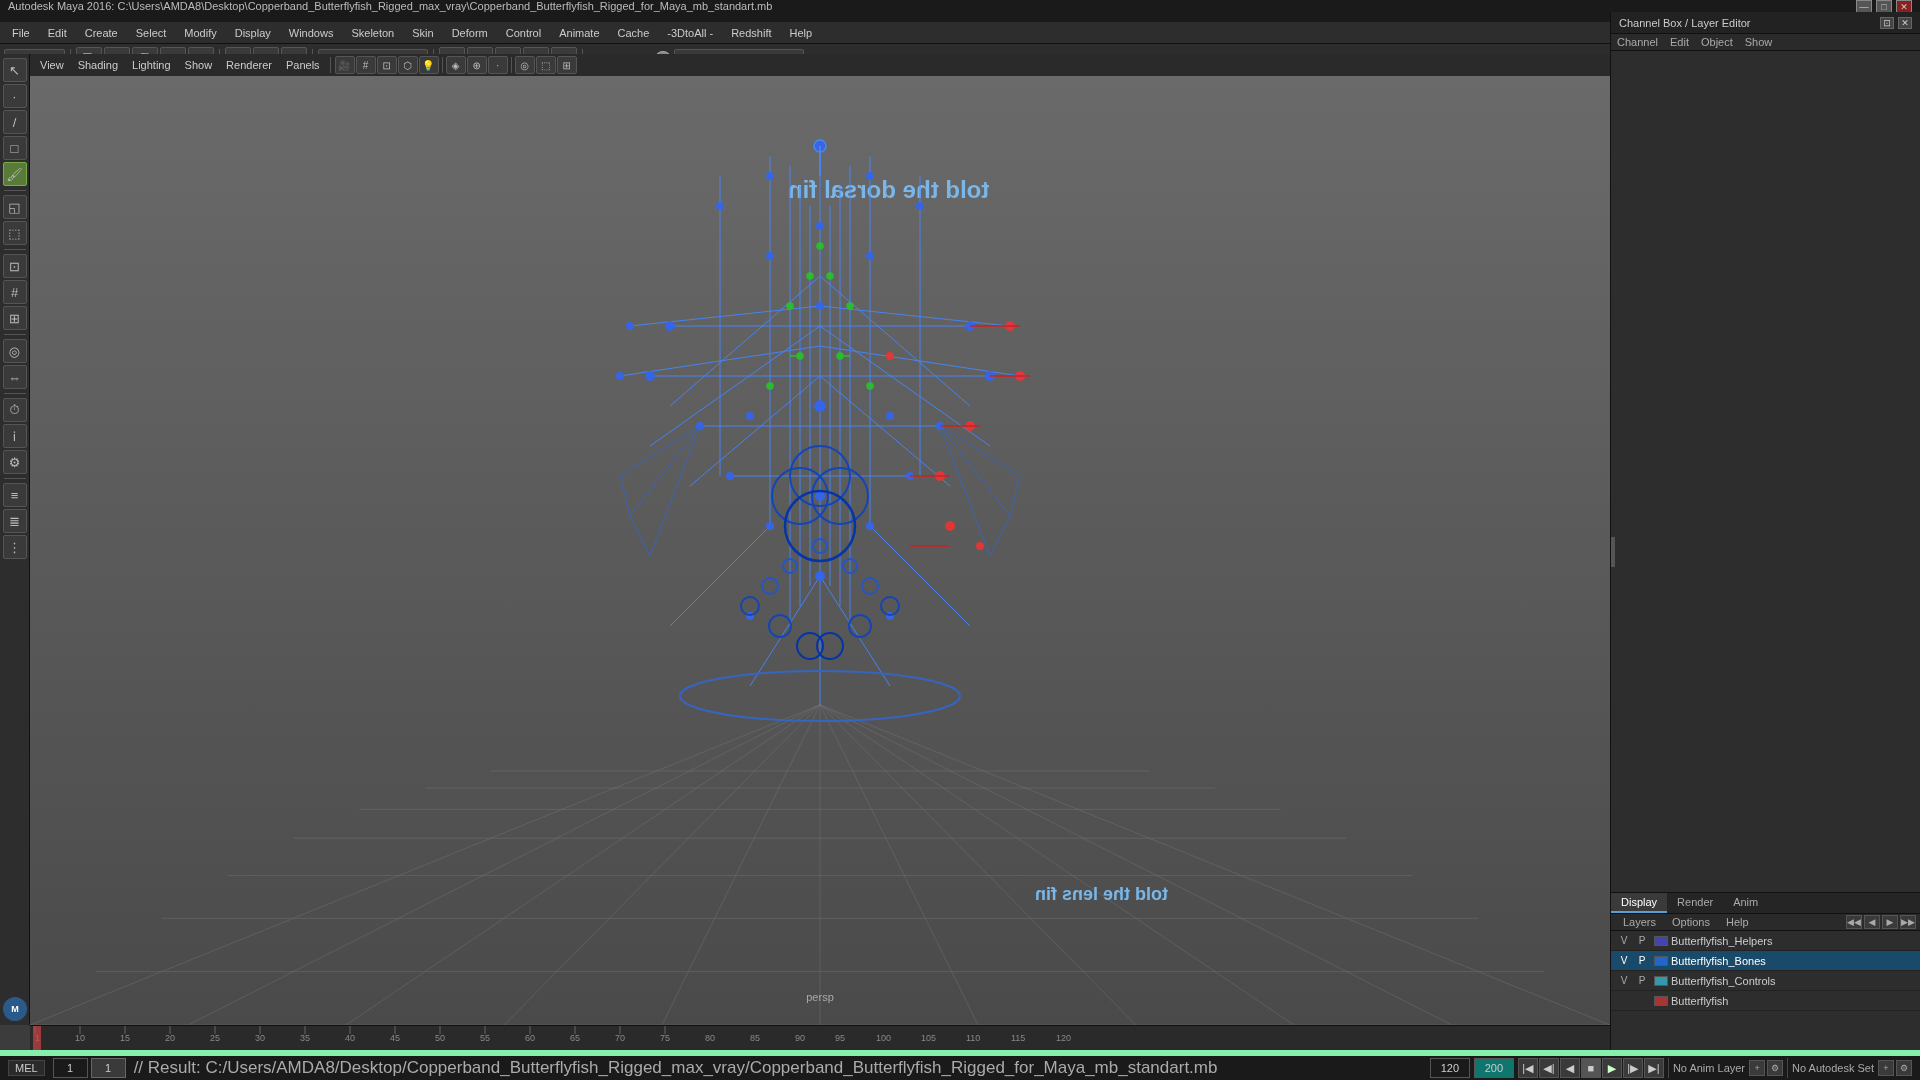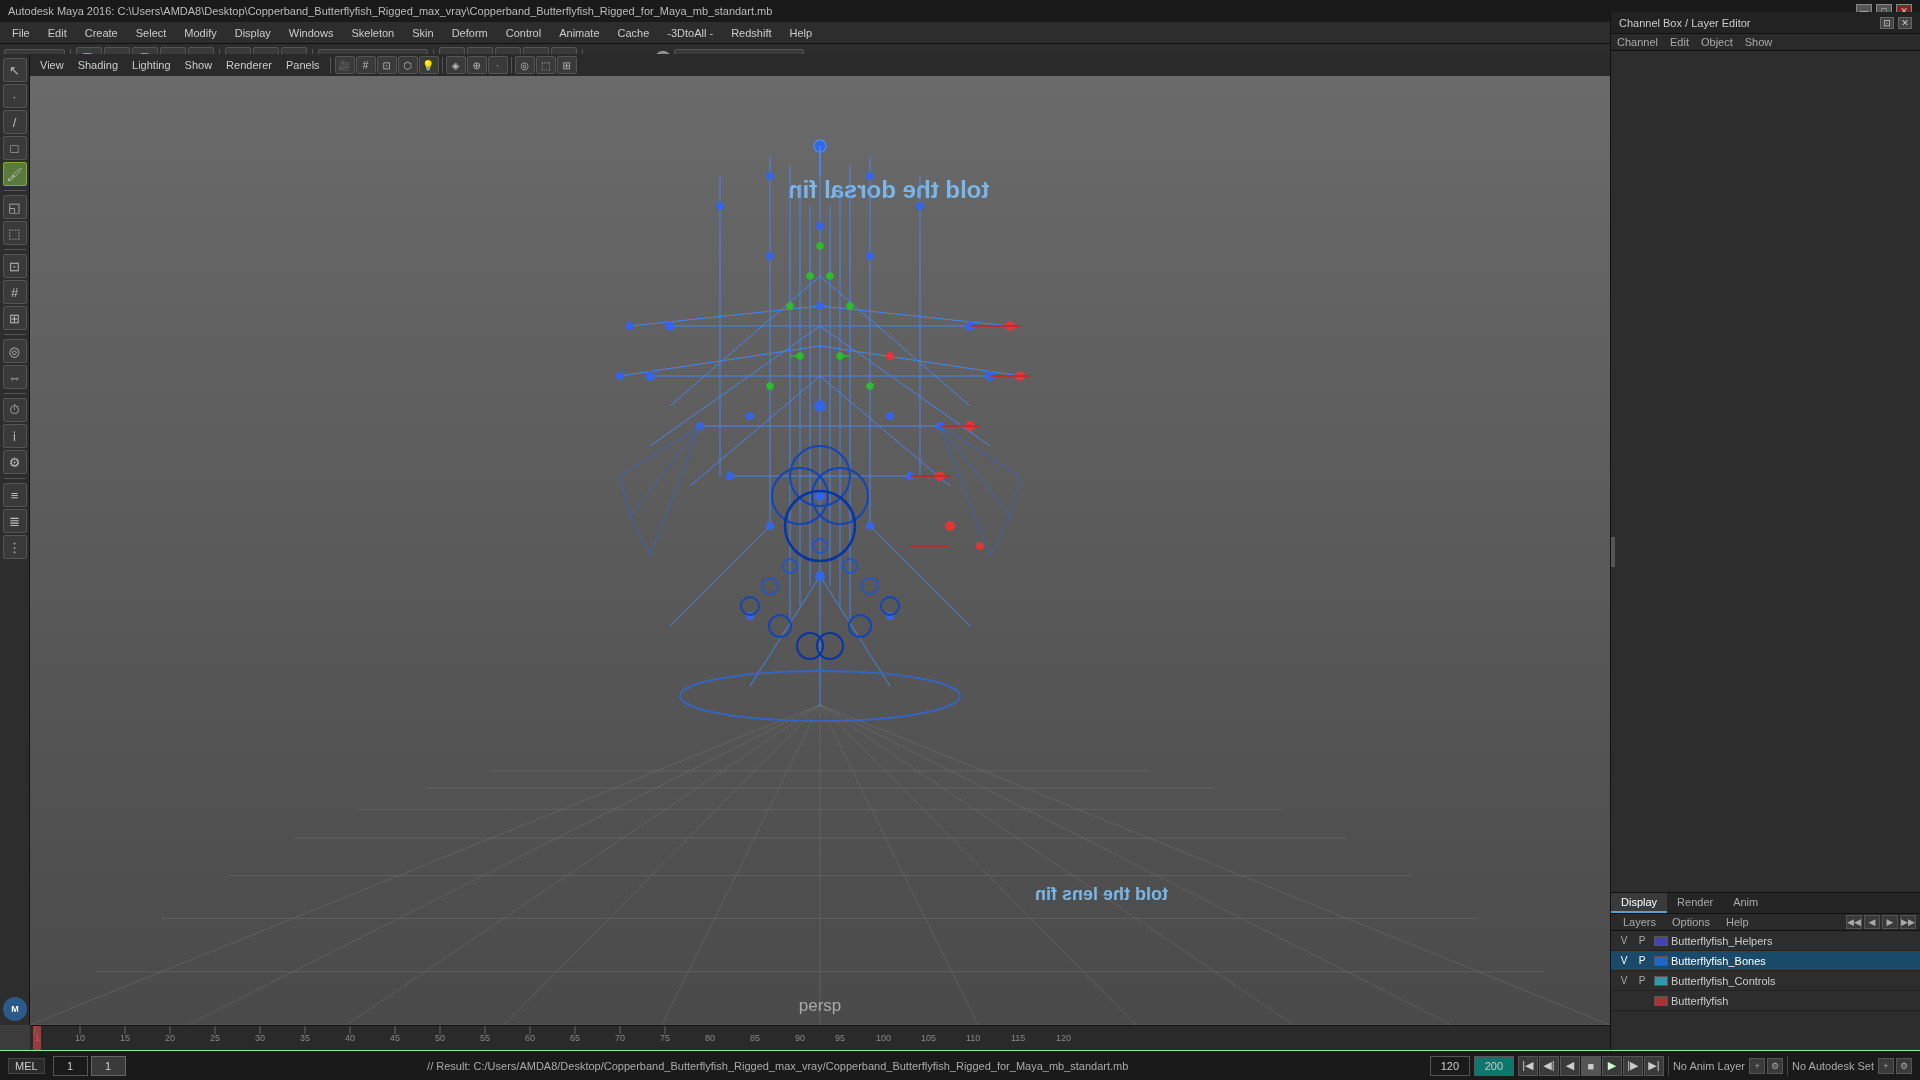--- a/index.html
+++ b/index.html
@@ -12,21 +12,21 @@
       color: #cccccc;
       overflow: hidden;
       position: relative;
     }
 
     
     #title-bar {
       background: #1a1a1a;
       height: 22px;
       display: flex;
-      align-items: center;
+      align-items: flex-start;
       justify-content: space-between;
       padding: 0 8px;
       color: #cccccc;
       font-size: 11px;
     }
     #title-bar .window-controls { display: flex; gap: 4px; }
     #title-bar .win-btn {
       width: 16px; height: 14px;
       background: #555;
       border: 1px solid #888;
@@ -181,25 +181,25 @@
     #grid-floor {
       position: absolute;
       bottom: 0; left: 0; right: 0;
       height: 45%;
     }
     .grid-svg { width: 100%; height: 100%; }
 
     
     #viewport-label {
       position: absolute;
-      bottom: 9px;
+      bottom: 22px;
       left: 50%;
       transform: translateX(-50%);
       color: #aaaaaa;
-      font-size: 17px;
+      font-size: 11px;
     }
 
     
     .mirror-text {
       position: absolute;
       color: #7ab7e8;
       font-size: 22px;
       font-weight: bold;
       transform: scaleX(-1);
       pointer-events: none;
@@ -304,39 +304,38 @@
     
     #status-bar {
       position: absolute;
       left: 0; right: 0; bottom: 0;
       height: 30px;
       background: #1a1a1a;
       display: flex;
       align-items: center;
       padding: 0 8px;
       gap: 8px;
-      border-top: 1px solid #86efac;
+      border-top: 6px solid #86efac;
       font-size: 11px;
       color: #aaa;
     }
     #mel-label {
       background: #2a2a2a;
       border: 1px solid #444;
       padding: 1px 6px;
       color: #ccc;
       font-size: 11px;
     }
     #result-text {
       flex: 1;
       color: #aaaaaa;
-      font-size: 11px;
+      font-size: 17px;
       white-space: nowrap;
       overflow: hidden;
       text-overflow: ellipsis;
-      text-align: center;
     }
     .frame-input {
       width: 40px; height: 18px;
       background: #1a1a1a;
       border: 1px solid #555;
       color: #ccc;
       font-size: 11px;
       padding: 0 3px;
       text-align: center;
     }

